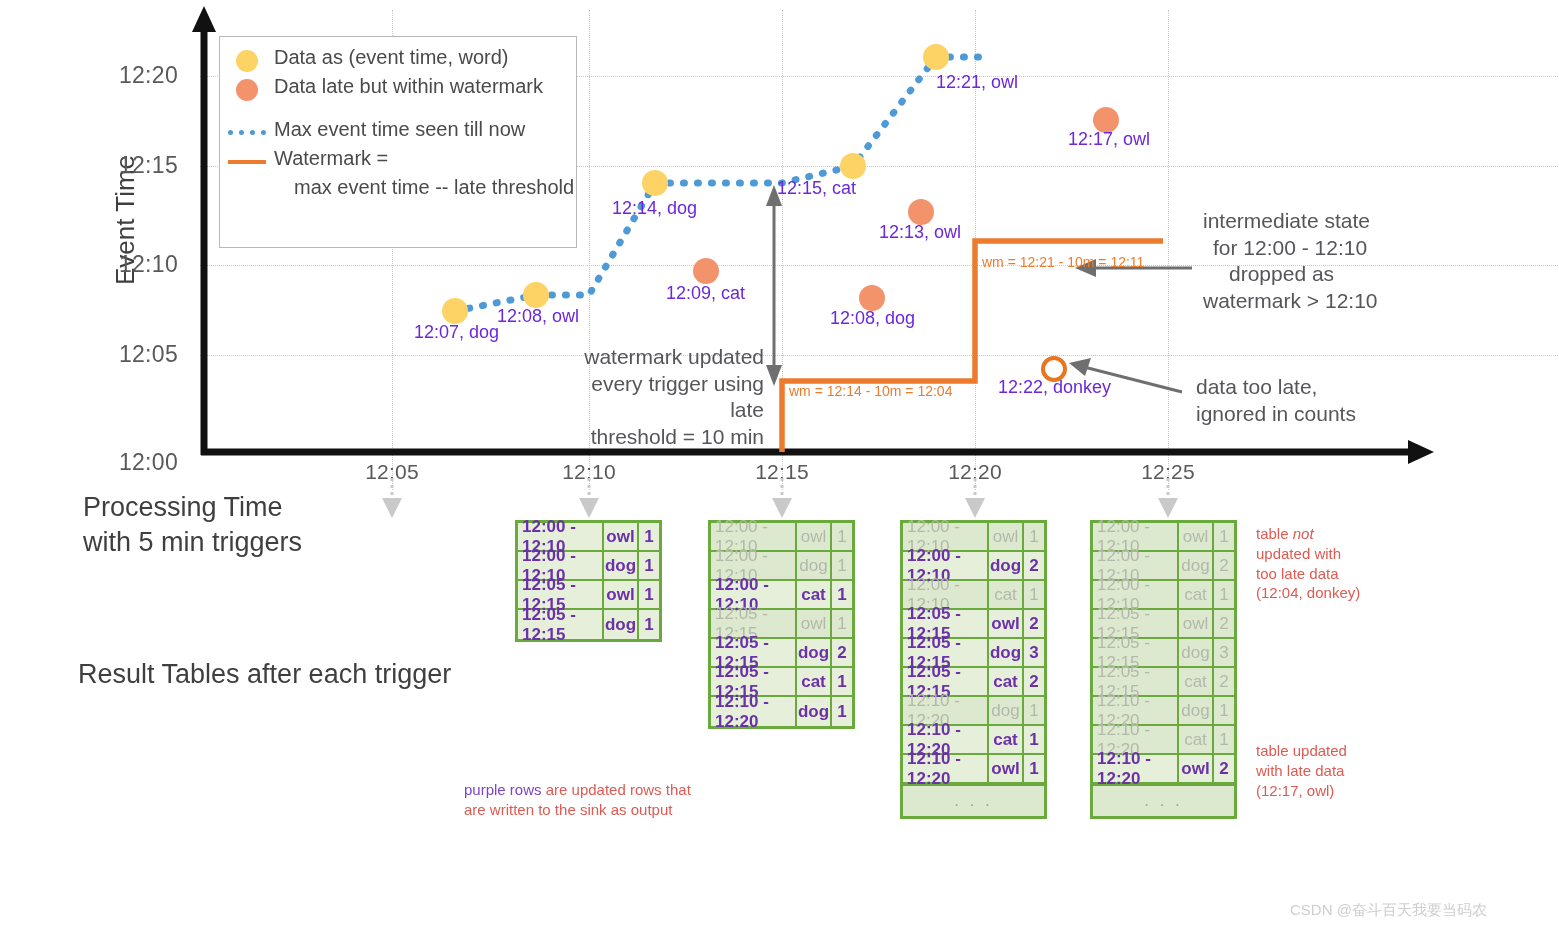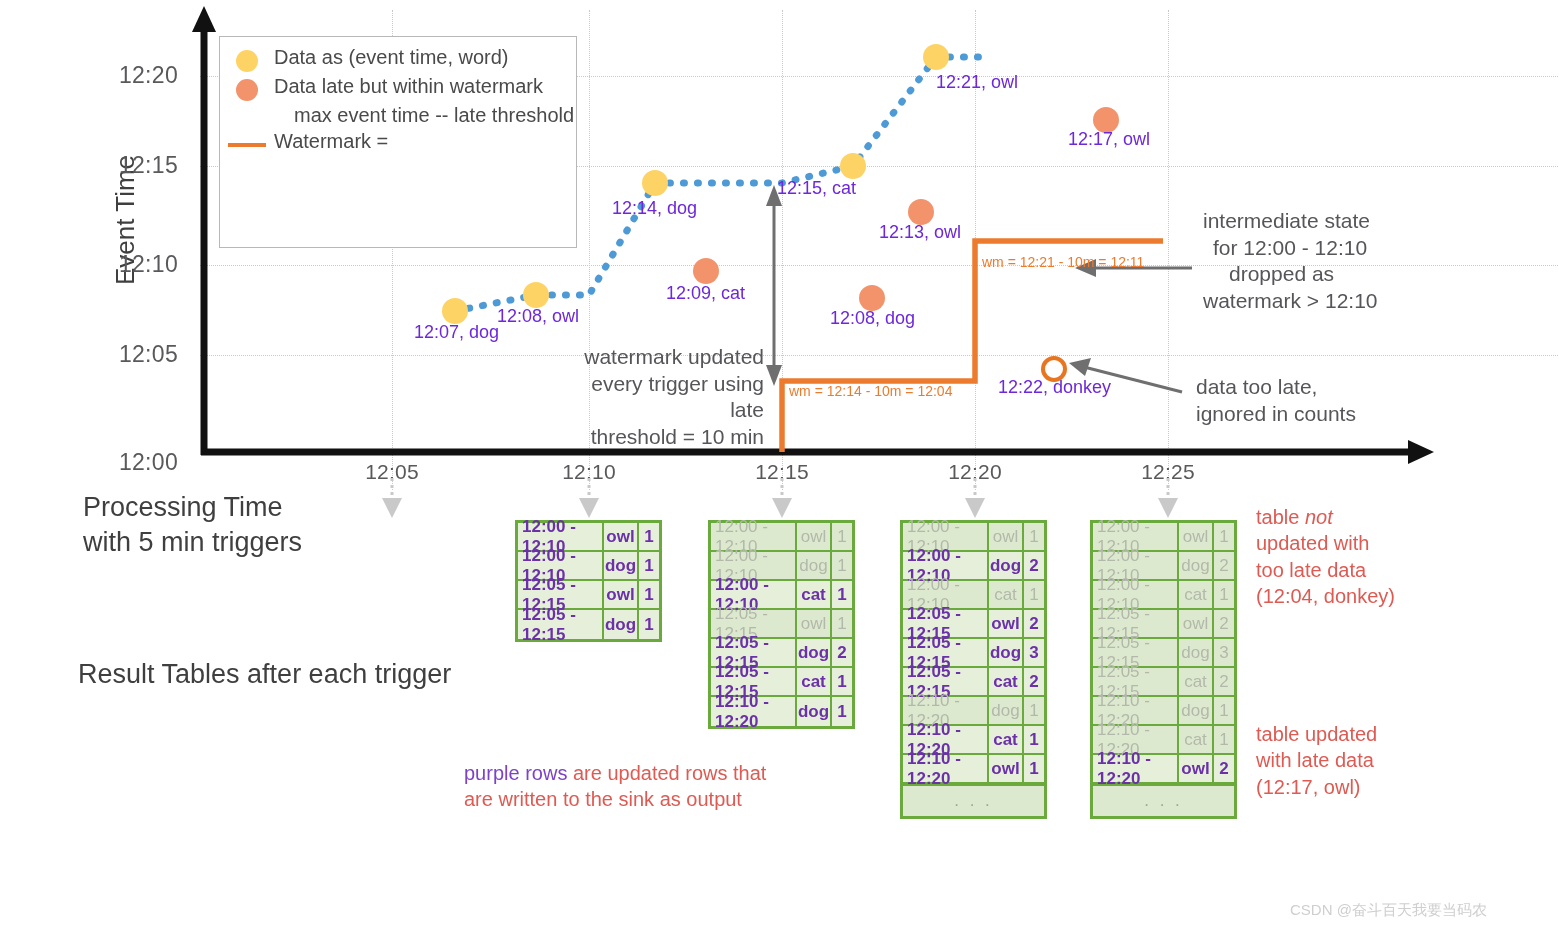--- a/index.html
+++ b/index.html
@@ -42,21 +42,21 @@
   .rc:last-child{border-right:none;}
   .c-win{width:86px;}
   .c-word{width:35px;justify-content:center;}
   .c-cnt{width:20px;justify-content:center;}
   .r-purple .rc{color:#6b31a8;font-weight:bold;background:#e6efda;}
   .r-gray .rc{color:#b2b9ab;background:#dde9ce;}
   .r-ell{justify-content:center;align-items:center;display:flex;color:#9aa892;font-size:17px;letter-spacing:3px;background:#dde9ce;height:30px;}
 
   
   .ann{position:absolute;font-size:21px;color:#56565a;line-height:1.27;}
-  .ann-red{position:absolute;font-size:20px;color:#de5a52;line-height:1.32;}
+  .ann-red{position:absolute;font-size:15px;color:#de5a52;line-height:1.32;margin-top:20px;}
   .wmtxt{position:absolute;font-size:14px;color:#ec7b2e;white-space:nowrap;}
   .bigtxt{position:absolute;font-size:27px;color:#3f3f3f;line-height:1.3;}
   .title{position:absolute;font-size:31px;color:#212121;line-height:1.38;letter-spacing:.2px;}
   .title .b{font-weight:bold;}
   .title .l{color:#4e4e4e;}
   .csdn{position:absolute;font-size:15px;color:#cfcfcf;white-space:nowrap;}
   .purpleword{color:#7d42c8;}
   .ital{font-style:italic;}
 </style>
 </head>
@@ -140,30 +140,36 @@
           <div class="dot-y"></div>
         </div>
       <div class="lg-txt">Data as (event time, word)</div>
     </div>
     <div class="lg-row">
       <div class="lg-sw">
           <div class="dot-o"></div>
         </div>
       <div class="lg-txt">Data late but within watermark</div>
     </div>
-    <div class="lg-row" style="height:26px;">
-      <div class="lg-sw"></div>
-      <div class="lg-txt" style="margin-left:20px;">max event time -- late threshold</div>
+    <div class="lg-row" style="margin-top:14px;">
+      <div class="lg-sw">
+          <div class="sw-dashed"></div>
+        </div>
+      <div class="lg-txt">Max event time seen till now</div>
     </div>
     <div class="lg-row">
       <div class="lg-sw">
           <div class="sw-solid"></div>
         </div>
       <div class="lg-txt">Watermark =</div>
     </div>
+    <div class="lg-row" style="height:26px;">
+      <div class="lg-sw"></div>
+      <div class="lg-txt" style="margin-left:20px;">max event time -- late threshold</div>
+    </div>
   </div>
 
   <div class="pt pt-y" style="left:442px;top:298px;"></div>
   <div class="ptlbl" style="left:414px;top:322px;">12:07, dog</div>
 
   <div class="pt pt-y" style="left:523px;top:282px;"></div>
   <div class="ptlbl" style="left:497px;top:306px;">12:08, owl</div>
 
   <div class="pt pt-y" style="left:642px;top:170px;"></div>
   <div class="ptlbl" style="left:612px;top:198px;">12:14, dog</div>

